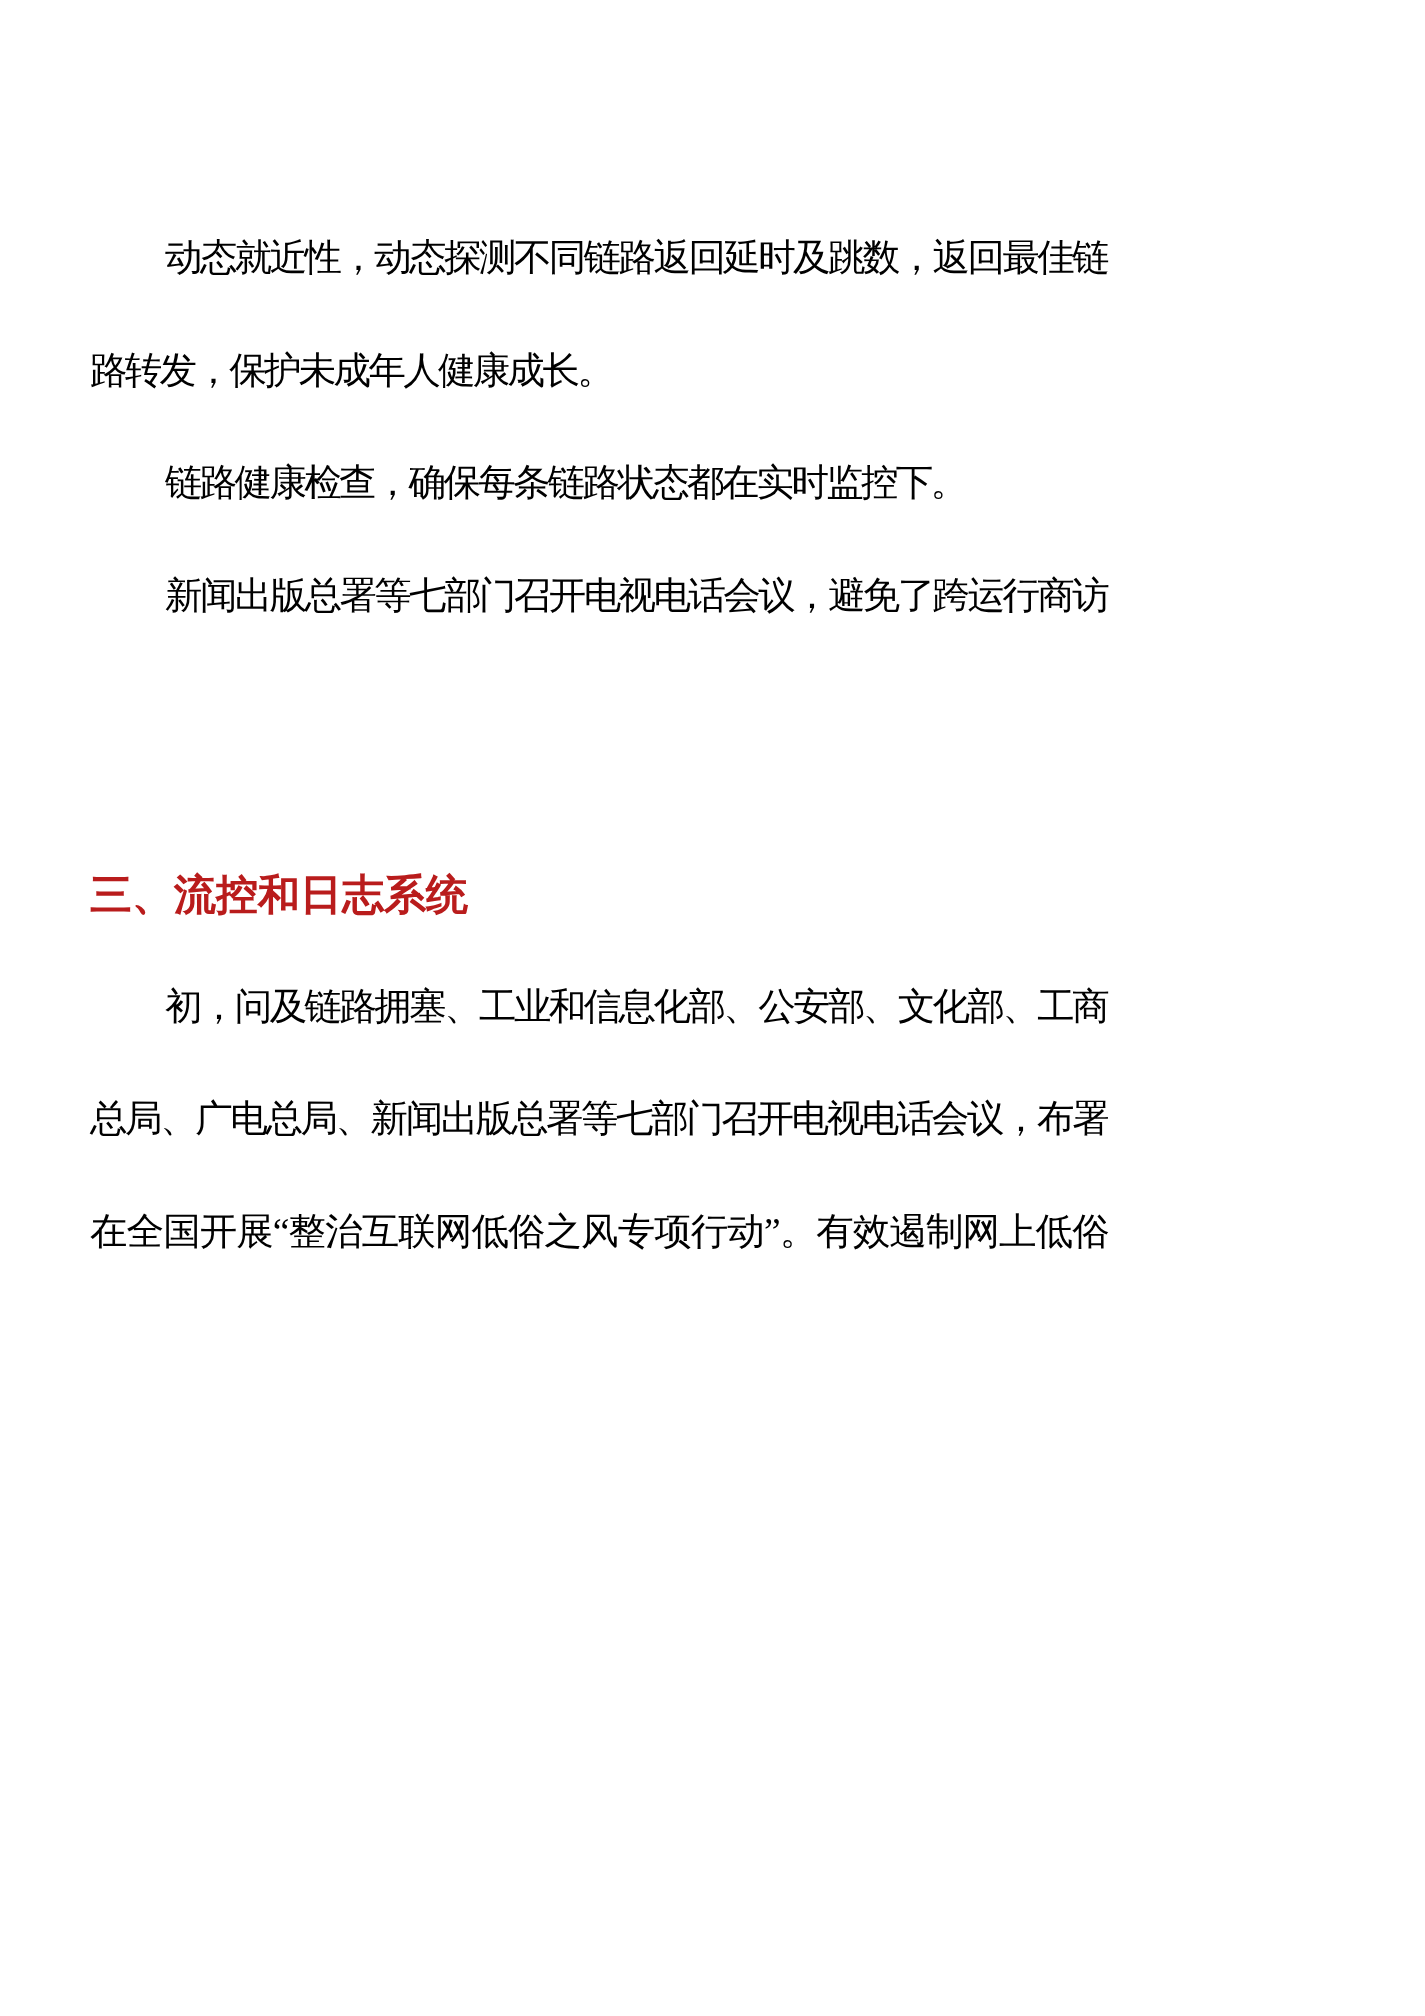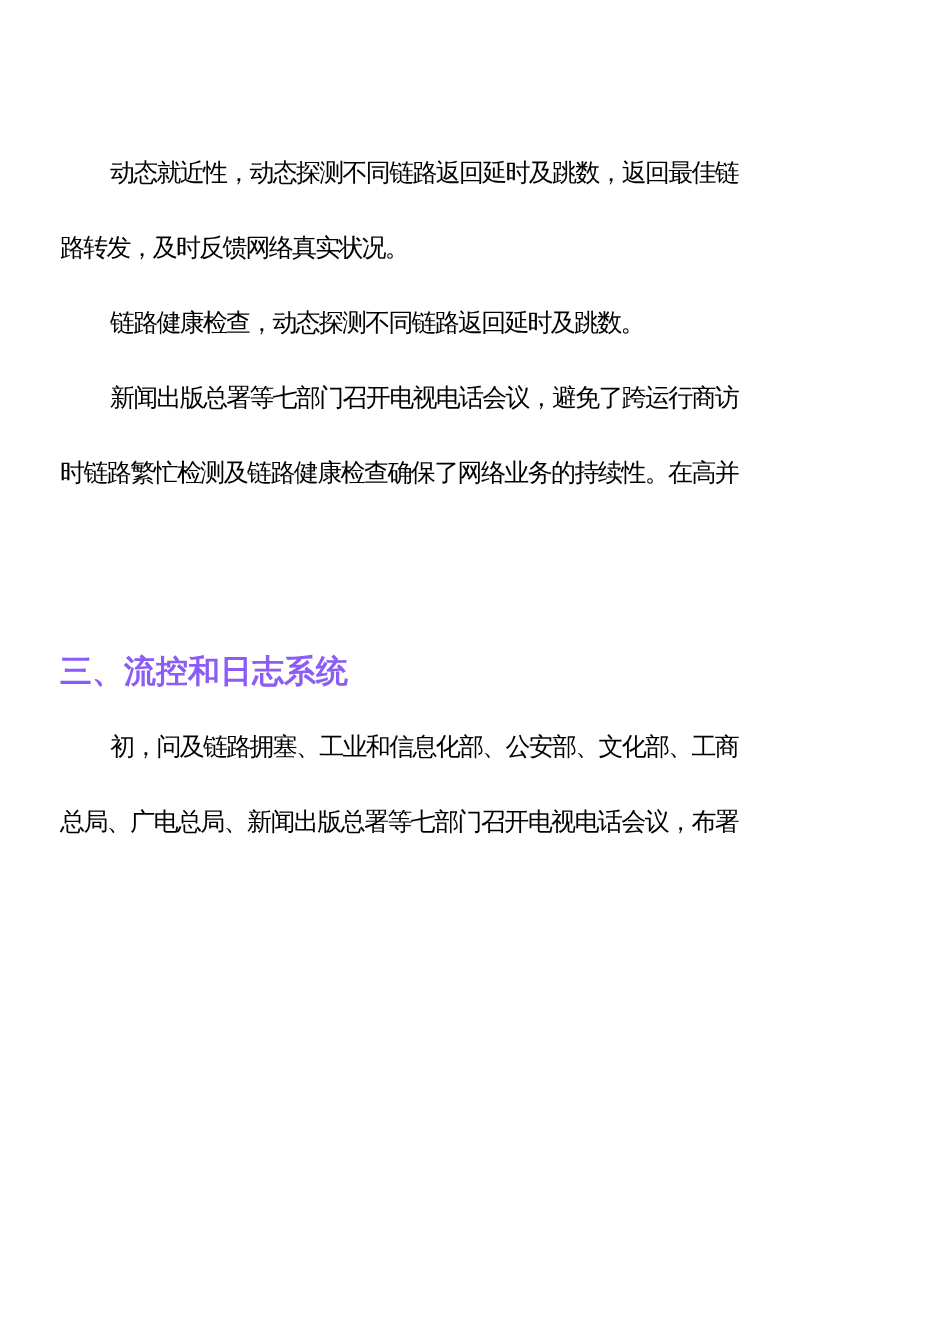--- a/index.html
+++ b/index.html
@@ -37,45 +37,45 @@
     text-align-last: justify;
     white-space: normal;
   }
   .ind {
     text-indent: 2em;
   }
   .heading {
     margin: 124px 0 0 0;
     padding: 0;
     line-height: 75px;
-    font-size: 32px;
+    font-size: 28px;
     font-weight: bold;
     font-family: "Liberation Sans", "DejaVu Sans", sans-serif;
-    color: #8b5cf6;
+    color: #b91c1c;
   }
 </style>
 </head>
 <body>
 
 <div class="page">
 
   <div class="para">
     <span class="ln ind jl">动态就近性，动态探测不同链路返回延时及跳数，返回最佳链</span>
-    <span class="ln">路转发，及时反馈网络真实状况。</span>
+    <span class="ln">路转发，保护未成年人健康成长。</span>
   </div>
 
   <div class="para">
-    <span class="ln ind">链路健康检查，动态探测不同链路返回延时及跳数。</span>
+    <span class="ln ind">链路健康检查，确保每条链路状态都在实时监控下。</span>
   </div>
 
   <div class="para">
     <span class="ln ind jl">新闻出版总署等七部门召开电视电话会议，避免了跨运行商访</span>
-    <span class="ln jl">时链路繁忙检测及链路健康检查确保了网络业务的持续性。在高并</span>
   </div>
 
   <h2 class="heading">三、流控和日志系统</h2>
 
   <div class="para">
     <span class="ln ind jl">初，问及链路拥塞、工业和信息化部、公安部、文化部、工商</span>
     <span class="ln jl">总局、广电总局、新闻出版总署等七部门召开电视电话会议，布署</span>
+    <span class="ln jl">在全国开展“整治互联网低俗之风专项行动”。有效遏制网上低俗</span>
   </div>
 
 </div>
 
 </body></html>

